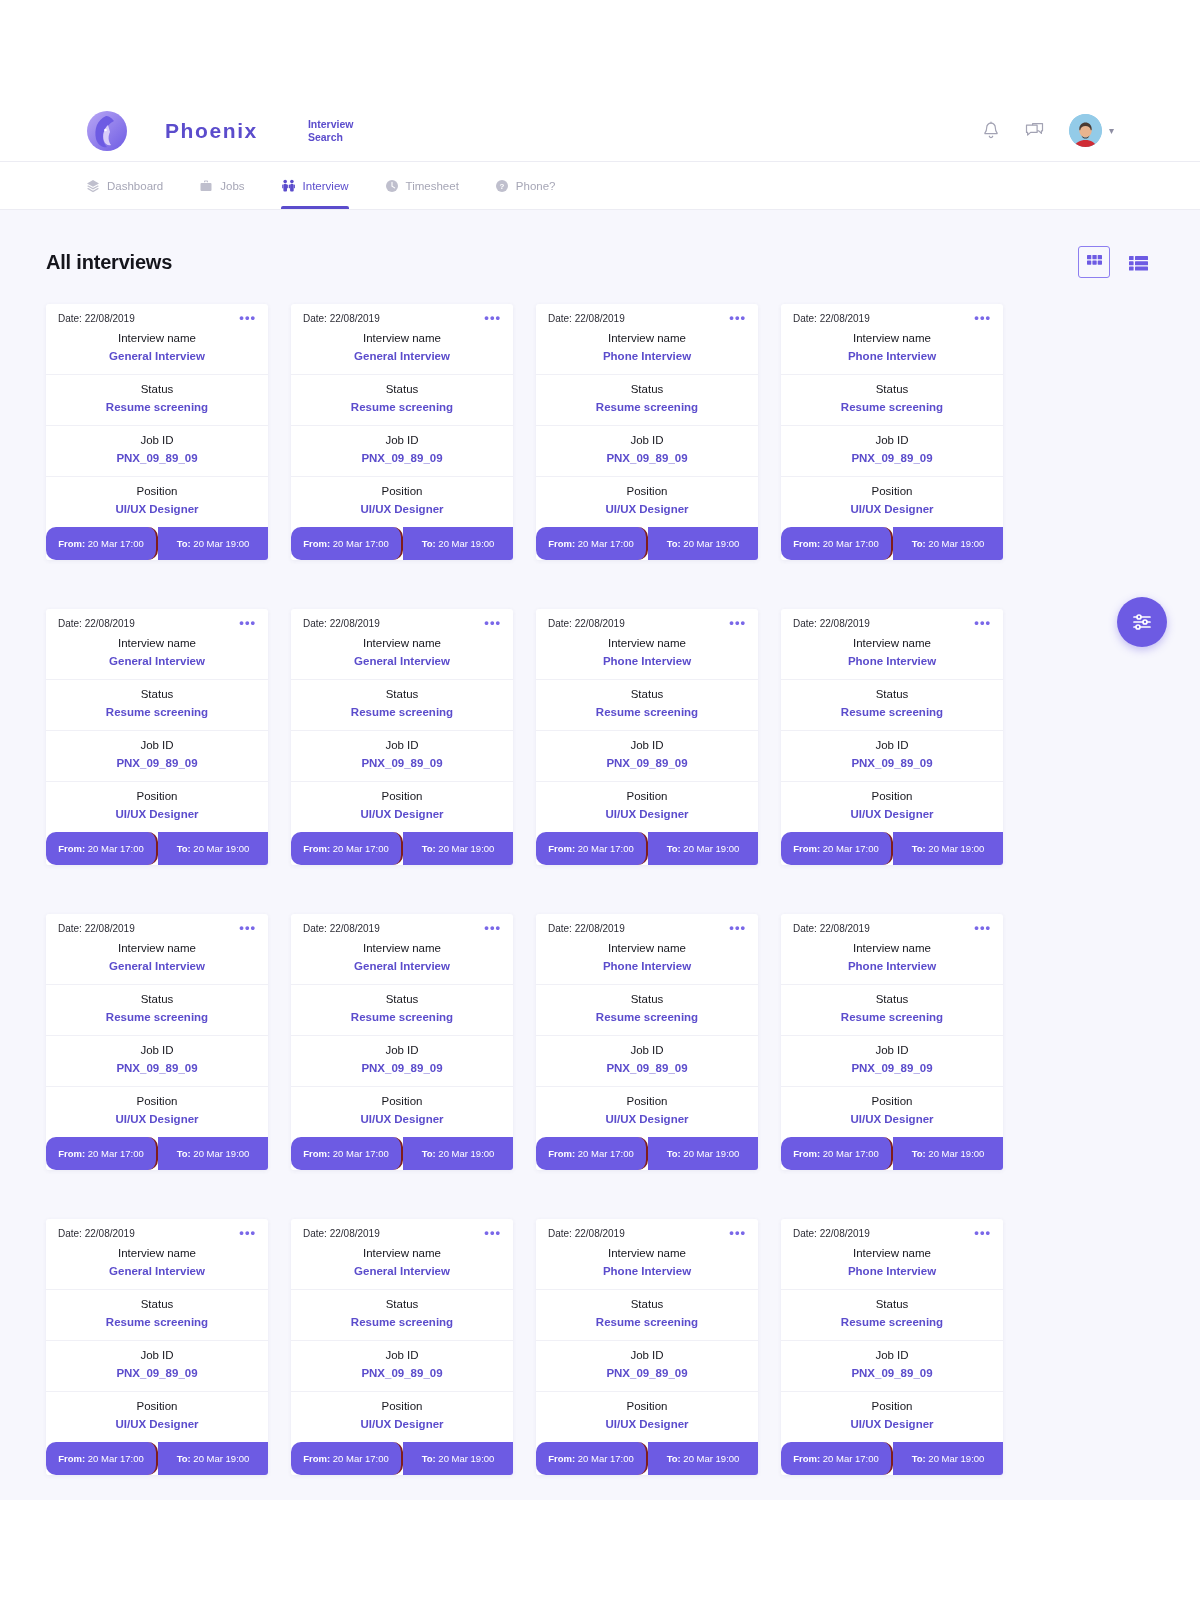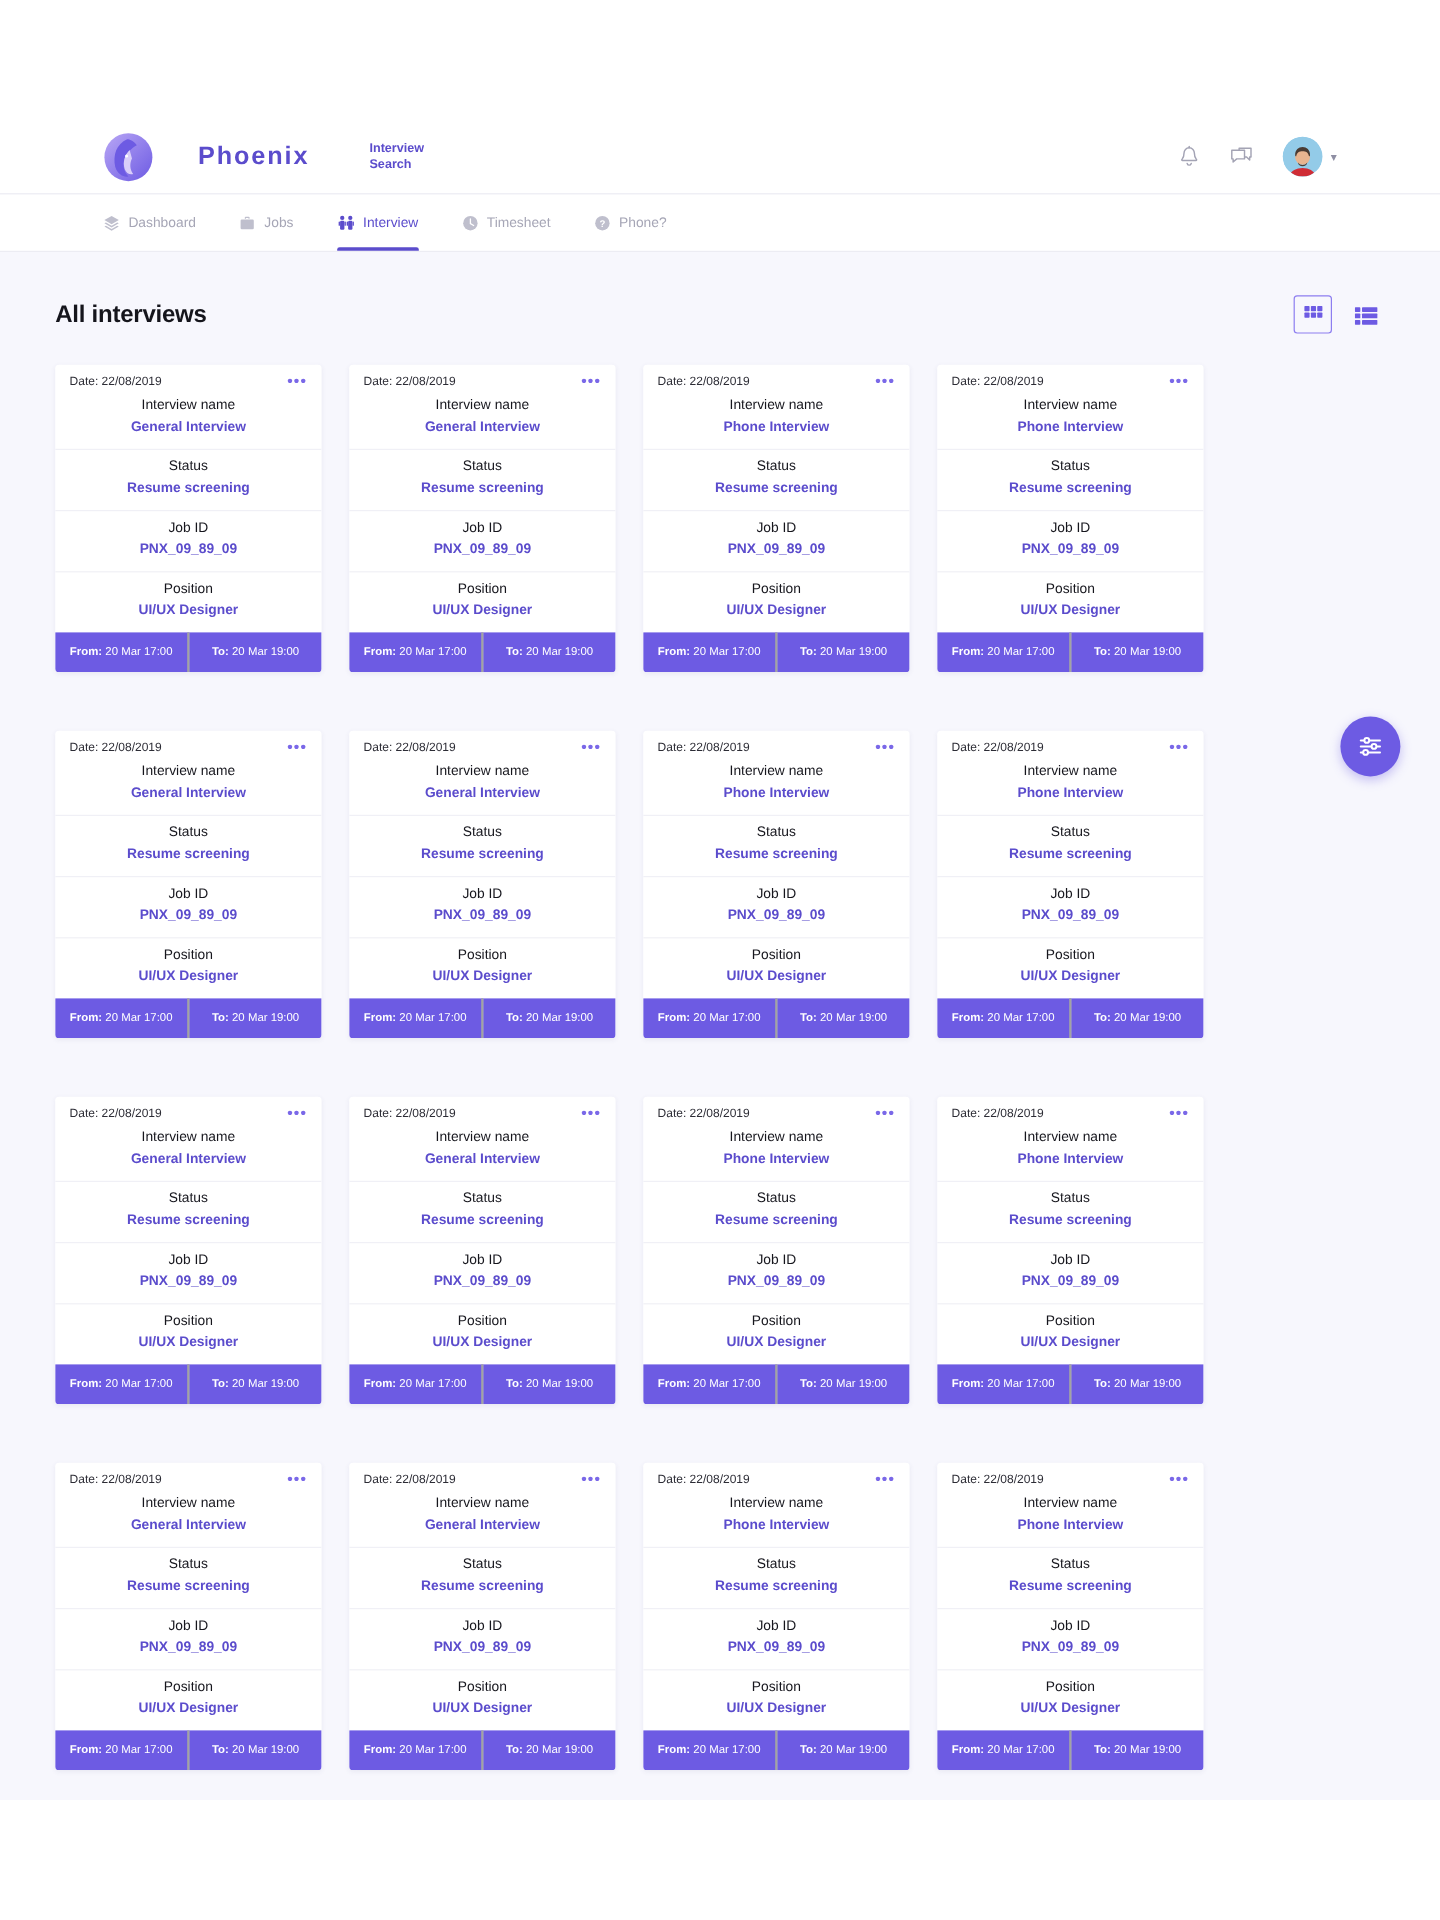--- a/index.html
+++ b/index.html
@@ -192,21 +192,21 @@
   }
   .foot-cell {
     flex: 1;
     background: #6d5be3;
     color: #ffffff;
     font-size: 9.5px;
     padding: 11px 4px;
     text-align: center;
     white-space: nowrap;
   }
-  .foot-cell:first-child { border-right: 2px solid #a3a3a3; }
+  .foot-cell:first-child { border-right: 2px solid #7f1d1d; border-radius: 10px; }
   .foot-strong { font-weight: bold; }
 
   
   .fab {
     position: absolute;
     right: 33px;
     top: 387px;
     width: 50px; height: 50px;
     border-radius: 50%;
     background: #6d5be3;

